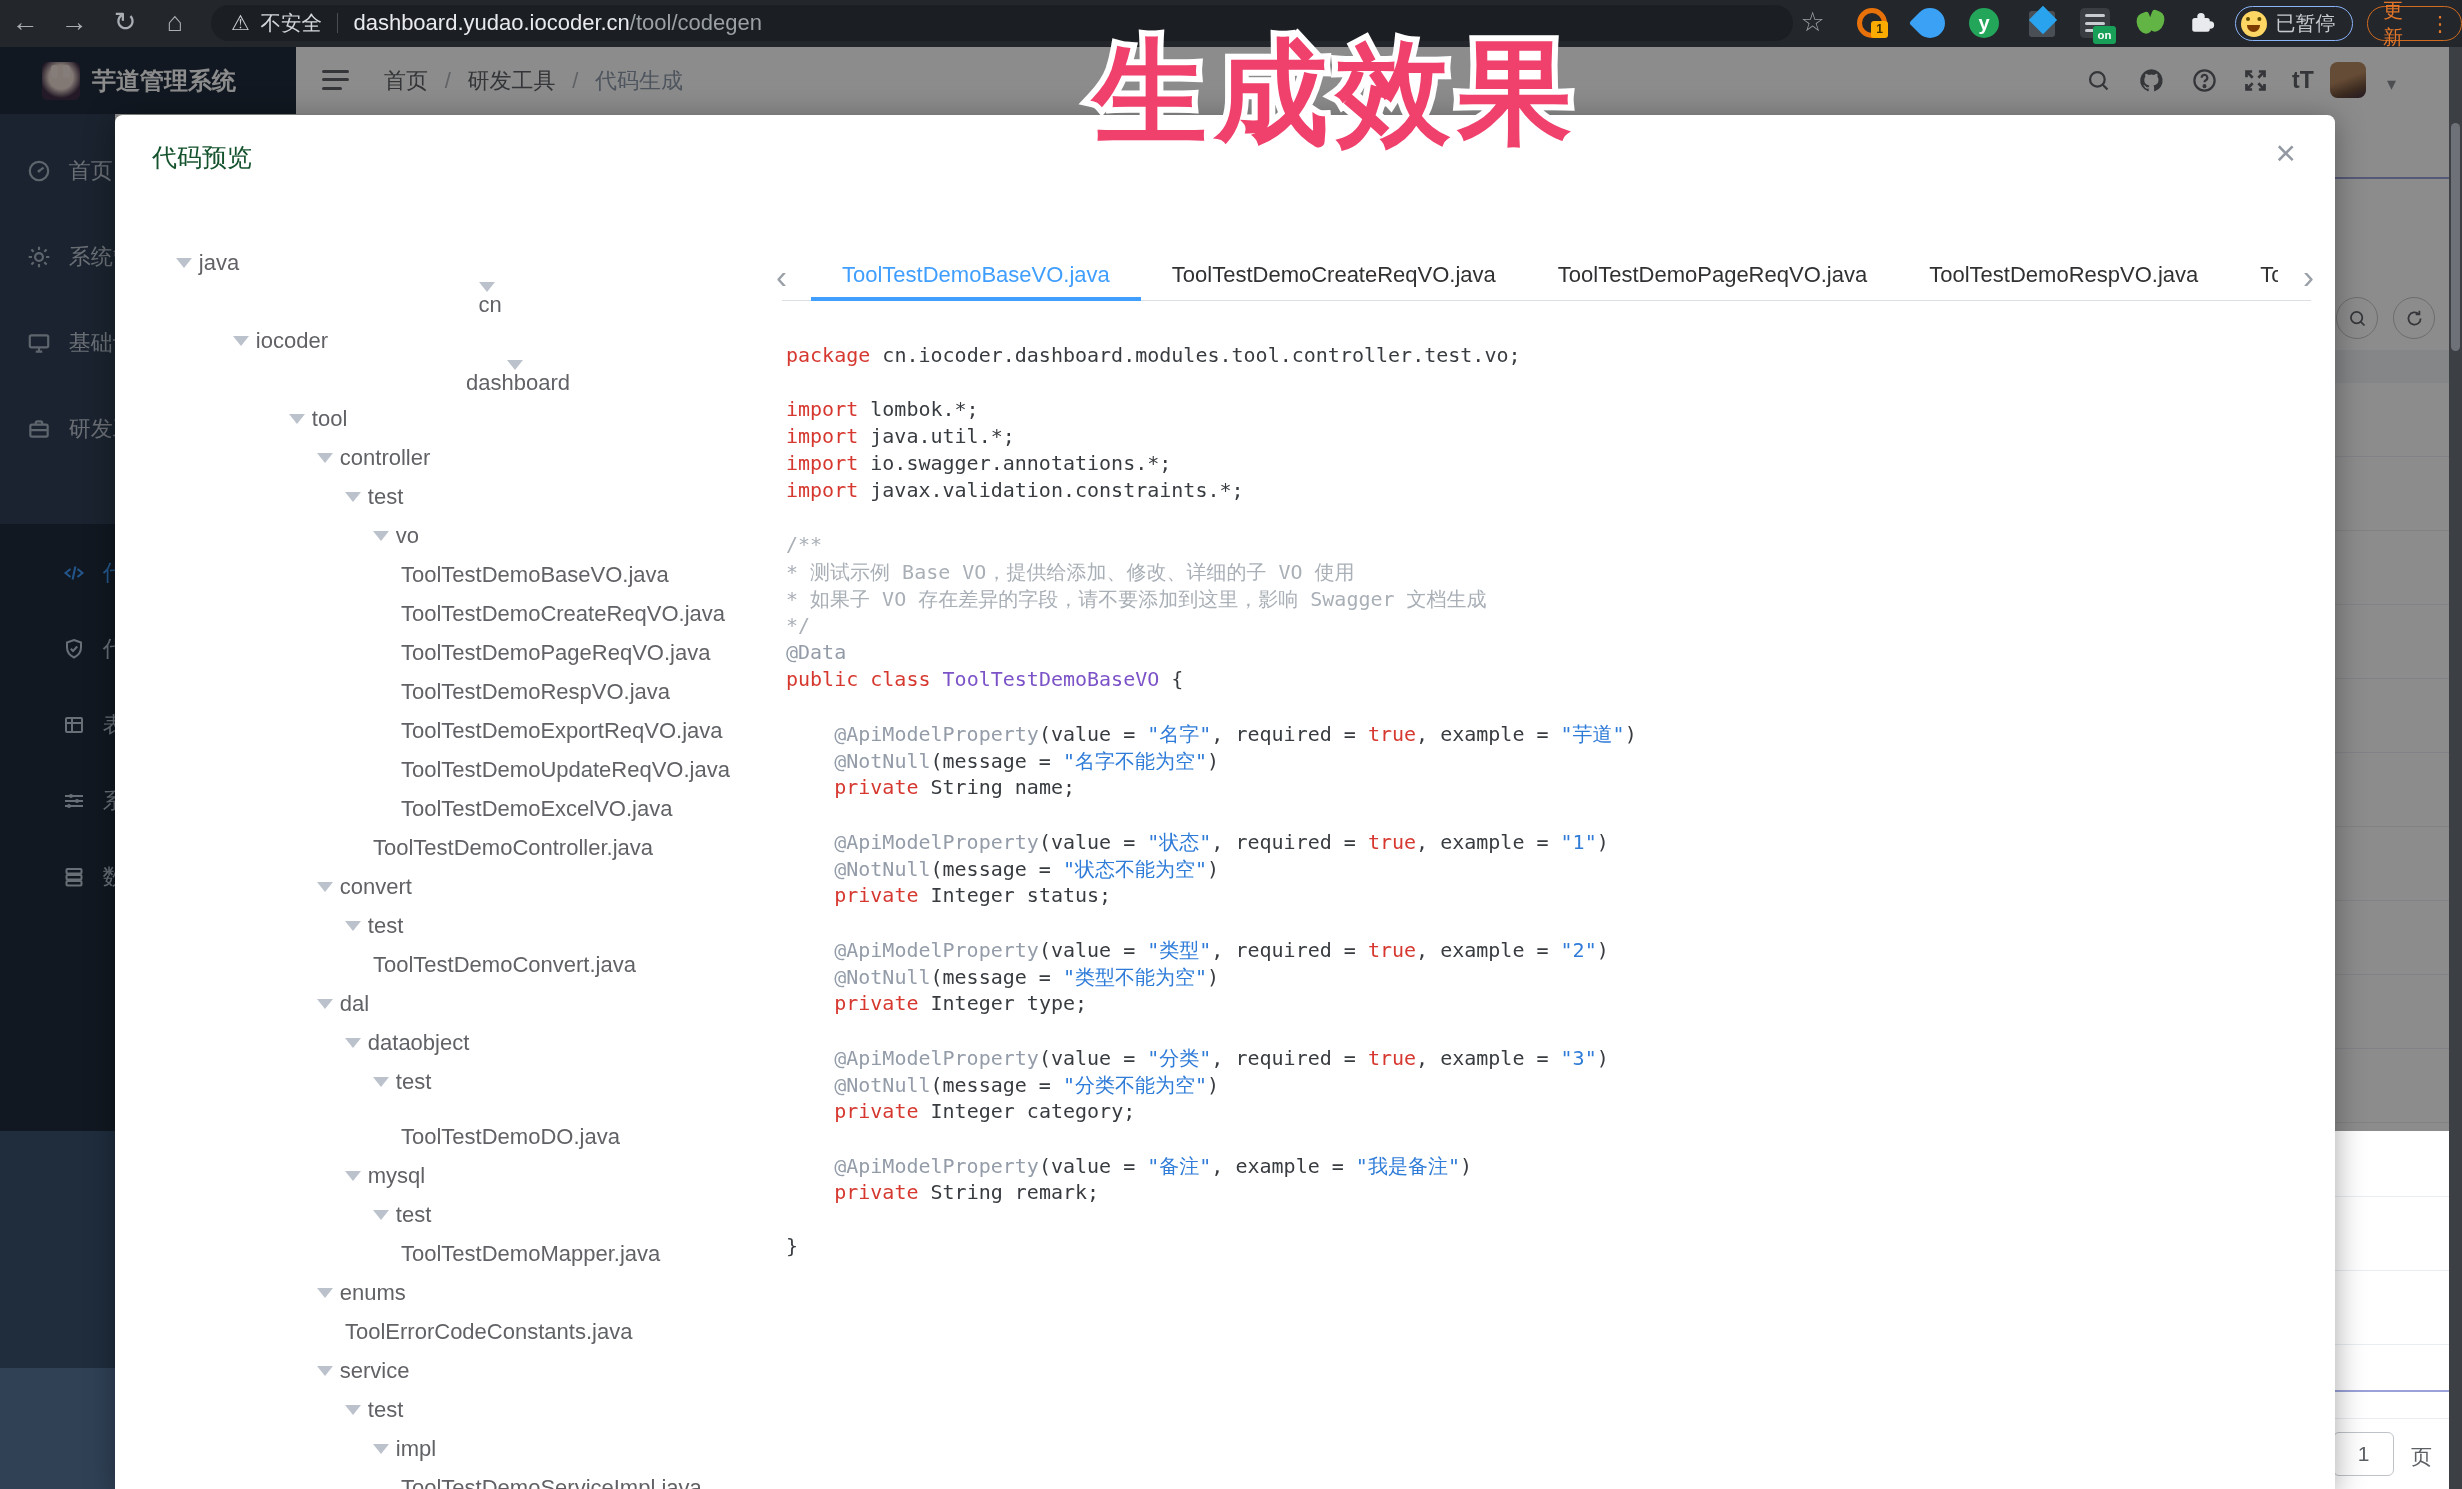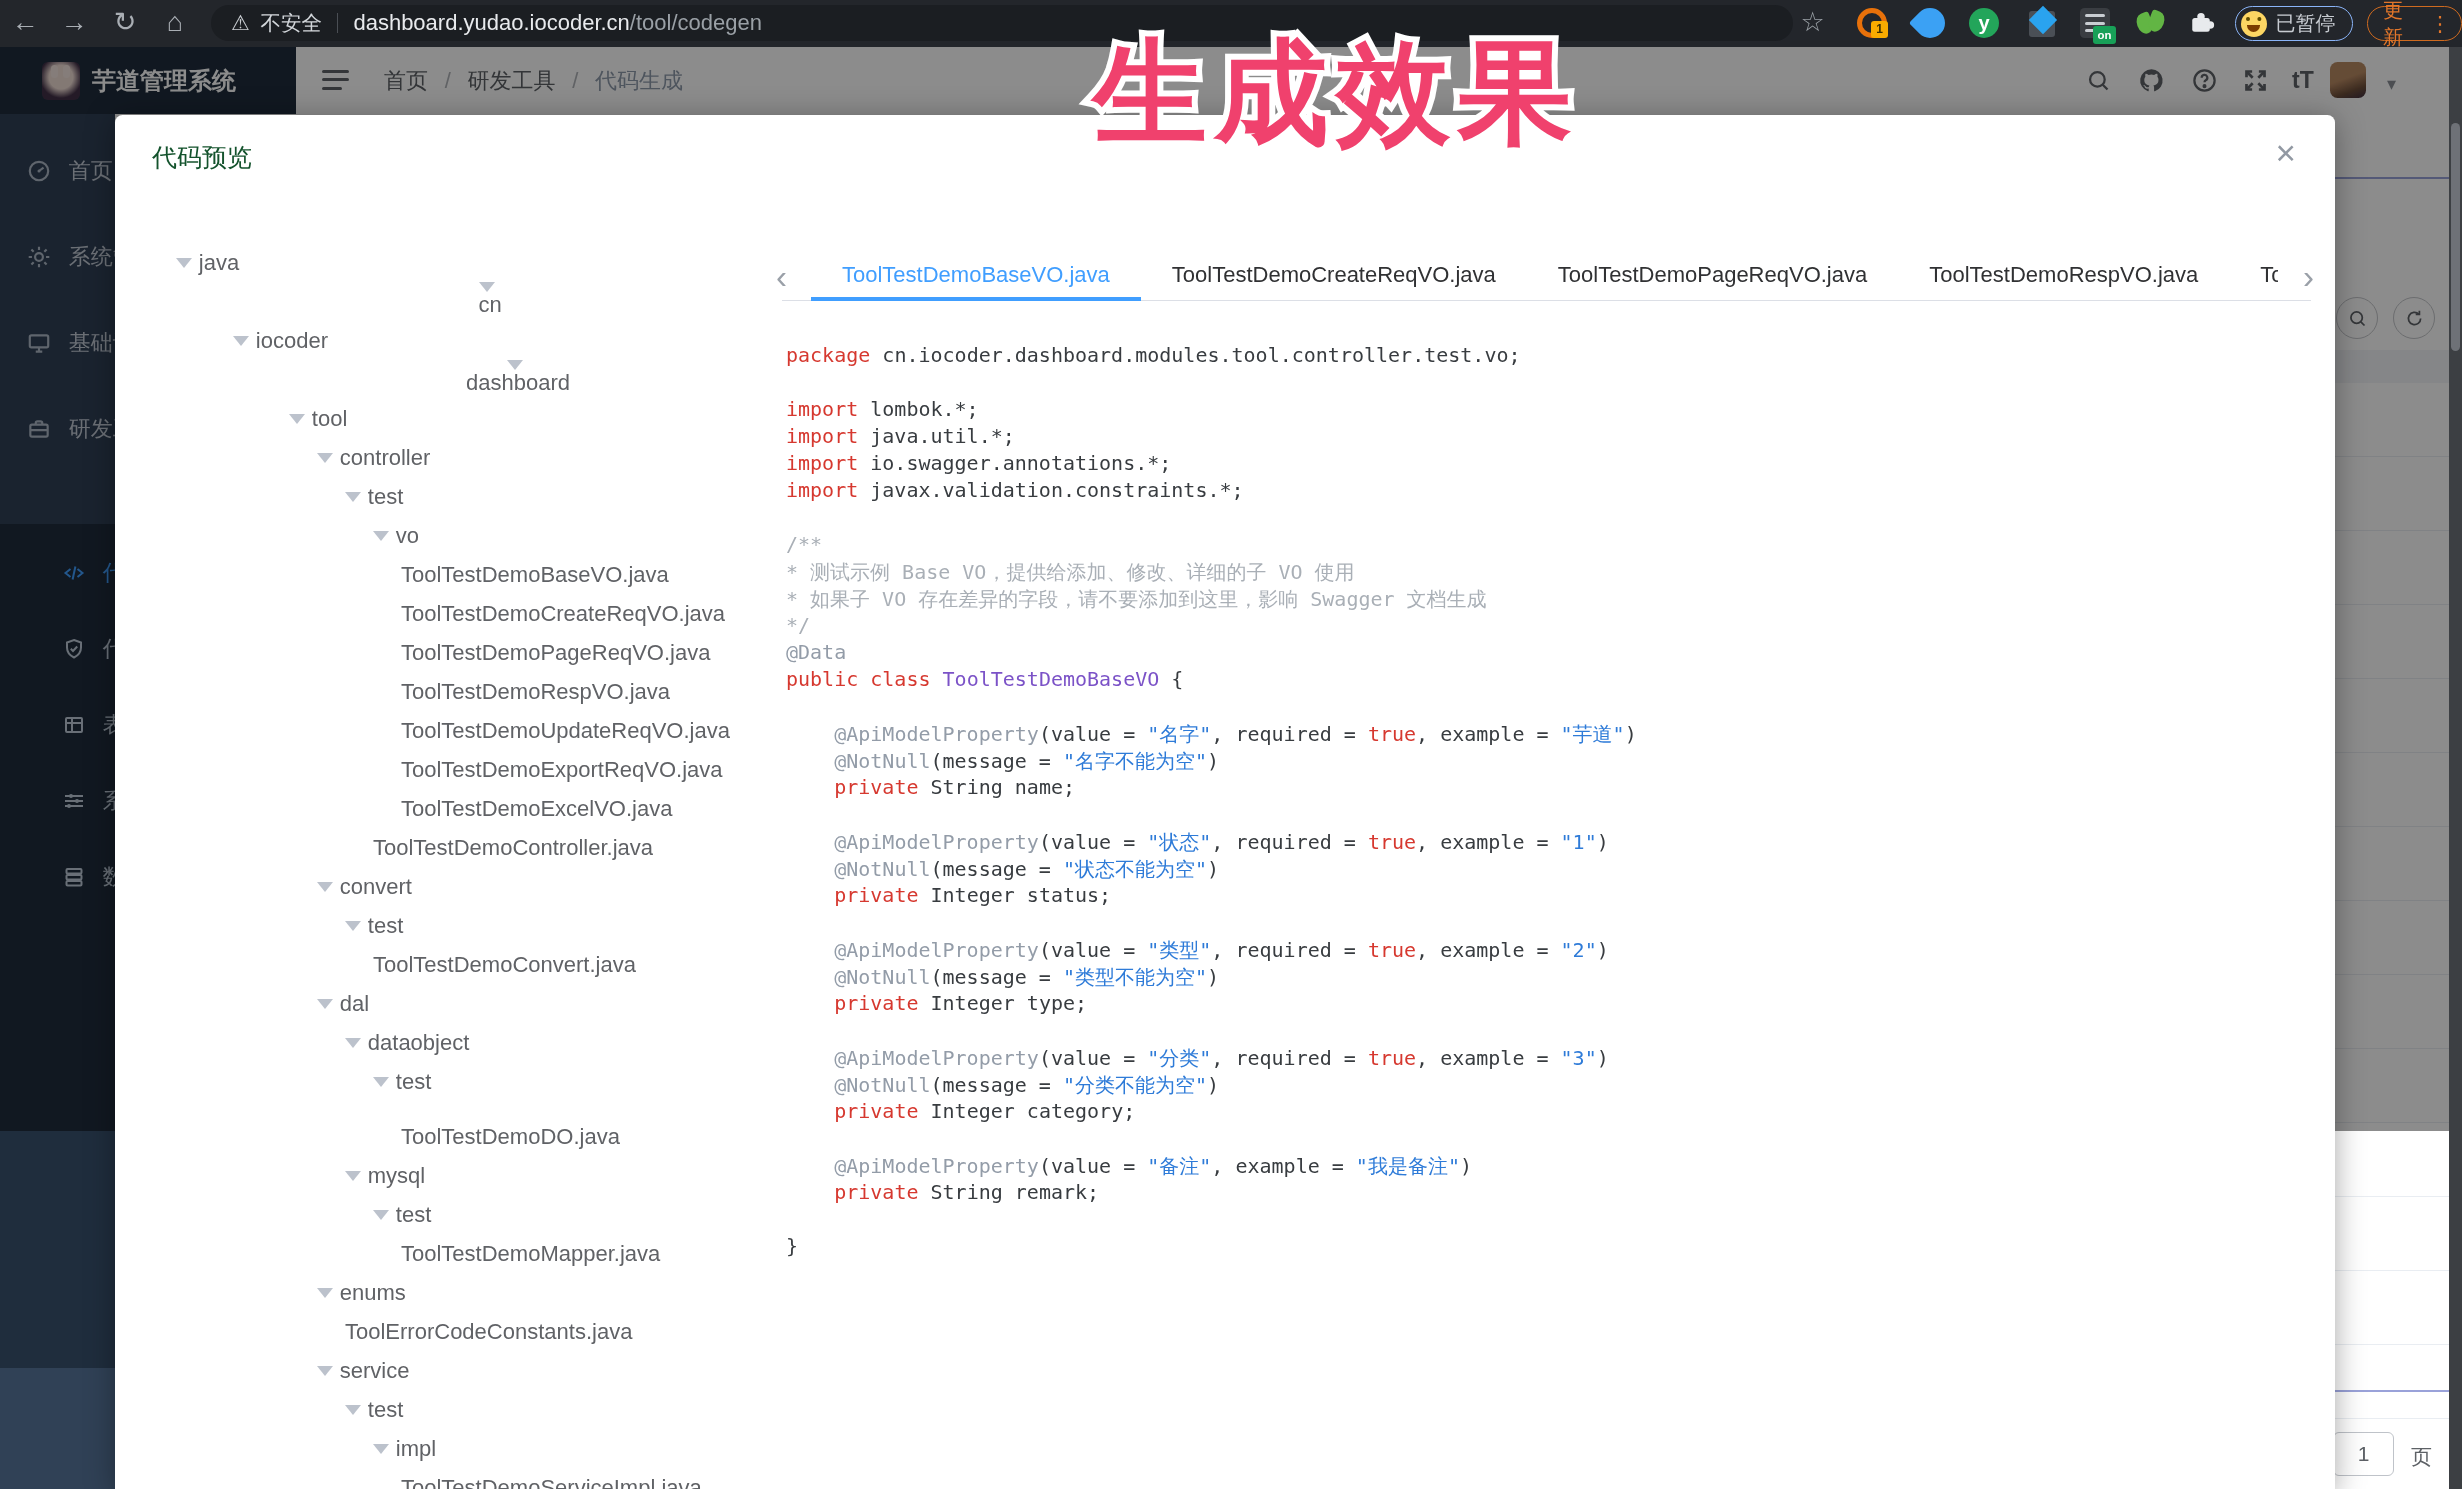--- a/index.html
+++ b/index.html
@@ -394,24 +394,24 @@
           <div class="tree-row" style="padding-left: 286px;">
             <span>ToolTestDemoCreateReqVO.java</span>
           </div>
           <div class="tree-row" style="padding-left: 286px;">
             <span>ToolTestDemoPageReqVO.java</span>
           </div>
           <div class="tree-row" style="padding-left: 286px;">
             <span>ToolTestDemoRespVO.java</span>
           </div>
           <div class="tree-row" style="padding-left: 286px;">
+            <span>ToolTestDemoExportReqVO.java</span>
+          </div>
+          <div class="tree-row" style="padding-left: 286px;">
             <span>ToolTestDemoUpdateReqVO.java</span>
-          </div>
-          <div class="tree-row" style="padding-left: 286px;">
-            <span>ToolTestDemoExportReqVO.java</span>
           </div>
           <div class="tree-row" style="padding-left: 286px;">
             <span>ToolTestDemoExcelVO.java</span>
           </div>
           <div class="tree-row" style="padding-left: 258px;">
             <span>ToolTestDemoController.java</span>
           </div>
           <div class="tree-row" style="padding-left: 202px;">
             <span class="caret"></span>
             <span>convert</span>

